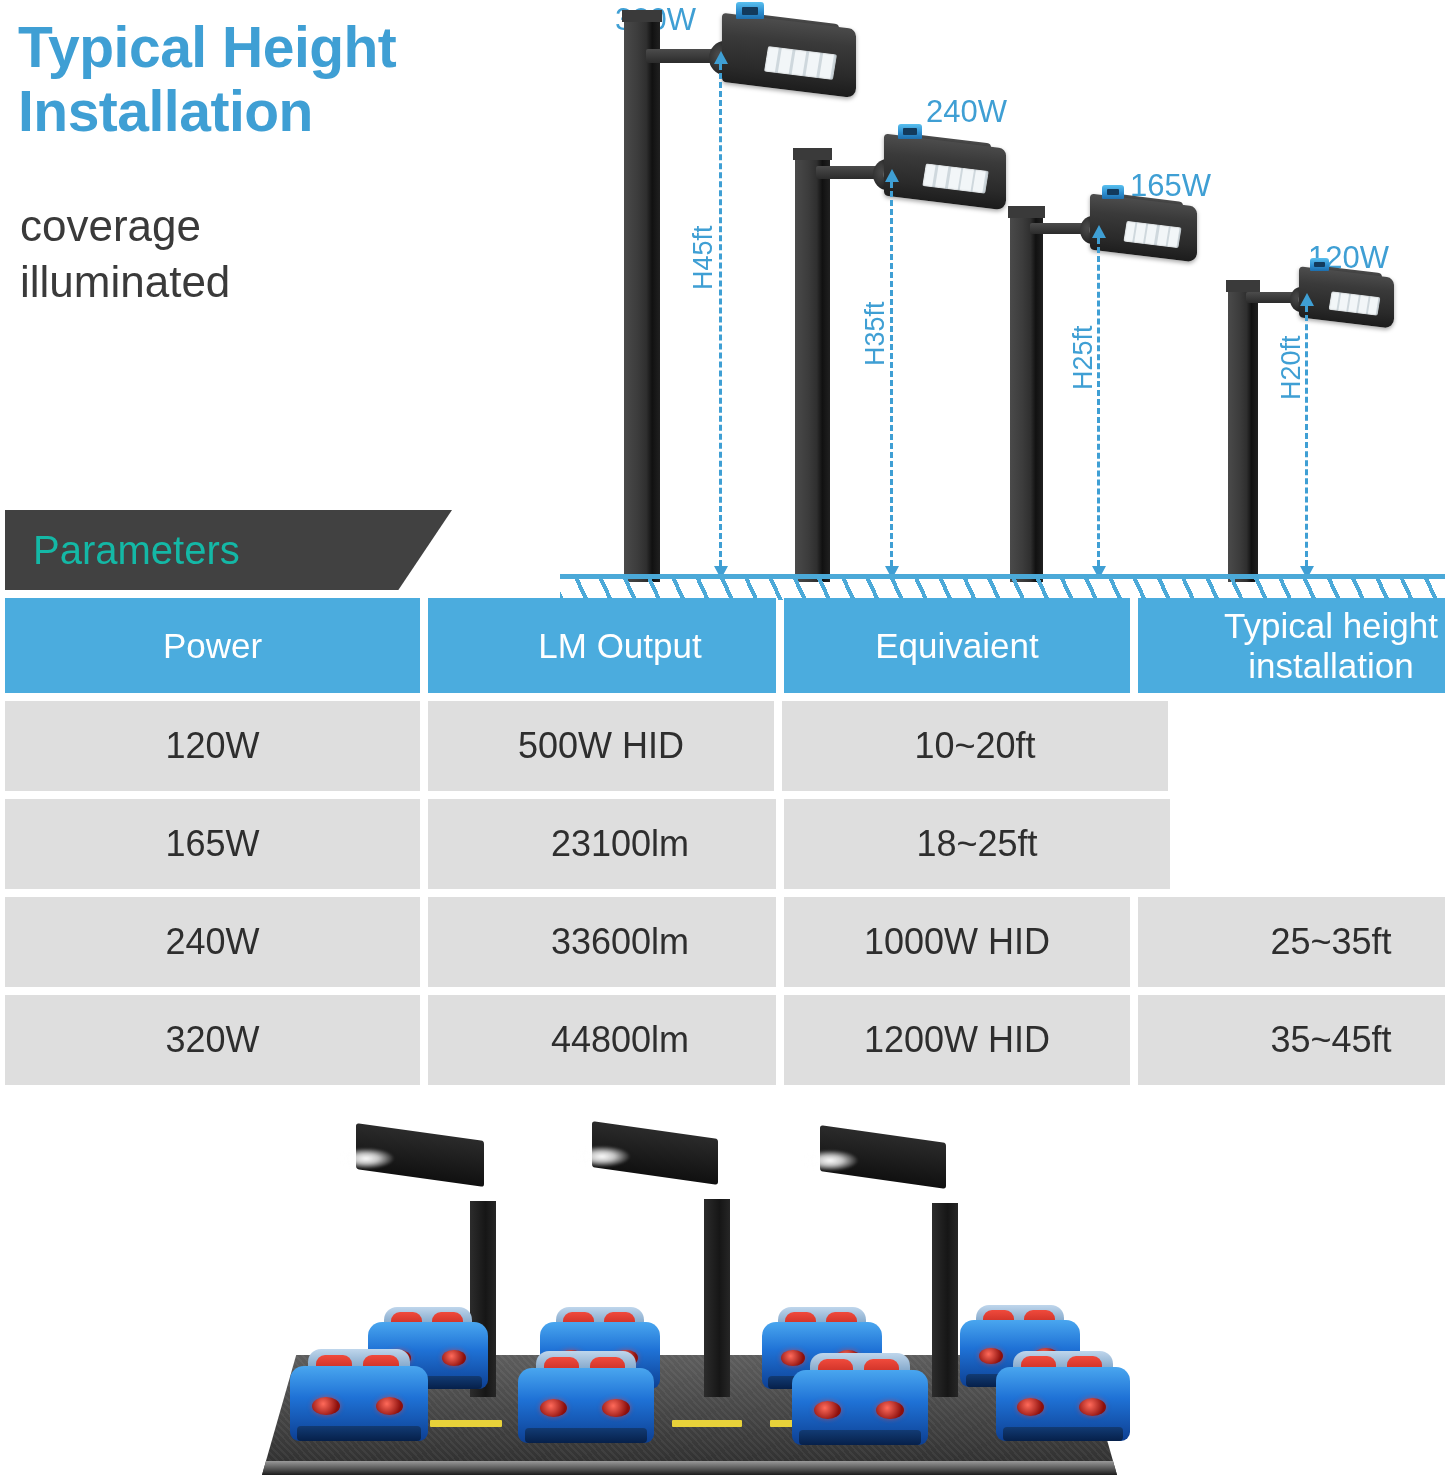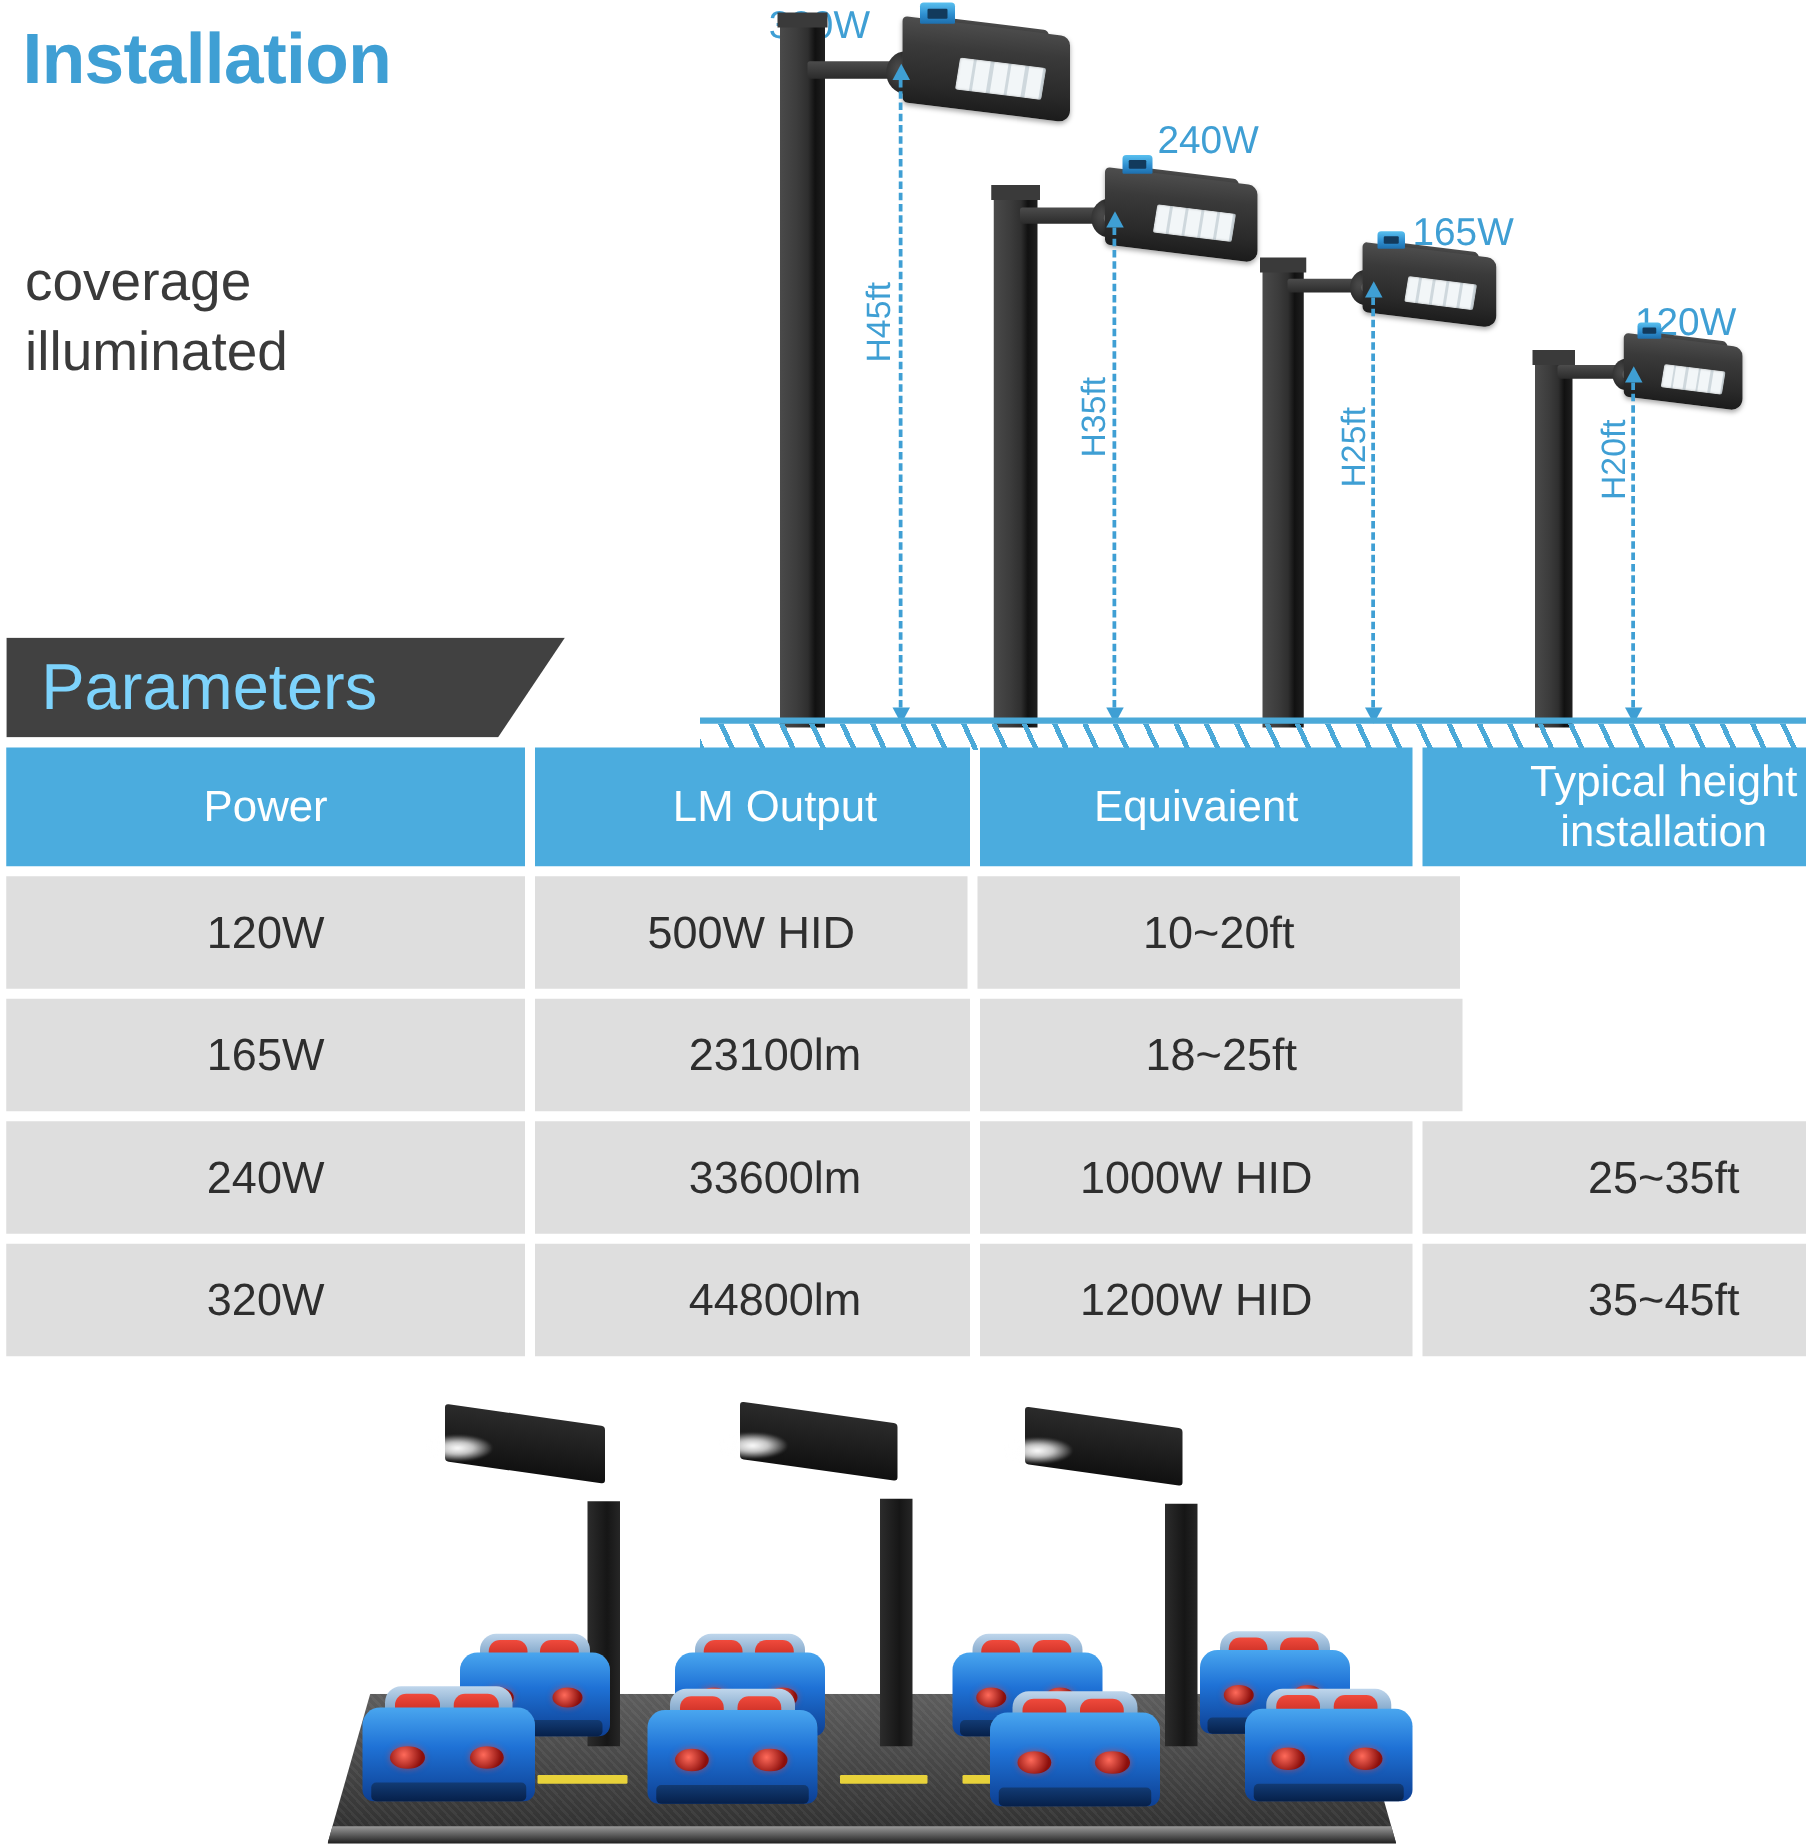--- a/index.html
+++ b/index.html
@@ -116,21 +116,21 @@
   }
 
   
   .banner{
     position:absolute;left:5px;top:510px;width:447px;height:80px;
     background:#414141;
     clip-path:polygon(0 0,100% 0,88% 100%,0 100%);
   }
   .banner span{
     position:absolute;left:28px;top:50%;transform:translateY(-50%);
-    color:#7dd3fc;font-size:52px;
+    color:#14b8a6;font-size:40px;
   }
 
   
   .table{position:absolute;left:5px;top:598px;width:1432px;}
   .trow{display:flex;gap:8px;margin-bottom:8px;}
   .tcell{
     flex:0 0 auto;display:flex;align-items:center;justify-content:center;
     text-align:center;box-sizing:border-box;padding:4px 8px;
   }
   .tcell.c0{width:415px;}
@@ -199,20 +199,21 @@
     position:absolute;left:5%;bottom:0;width:90%;height:16%;
     background:linear-gradient(180deg,#123b74,#06204a);border-radius:4px;
   }
 </style>
 </head>
 <body>
 
 <div class="page">
 
   <div class="title">
+    <div>Typical Height</div>
     <div>Installation</div>
   </div>
   <div class="subtitle">
     <div>coverage</div>
     <div>illuminated</div>
   </div>
 
   <div class="diagram">
 
     <div class="watt" style="left:55px;top:2px;">320W</div>

